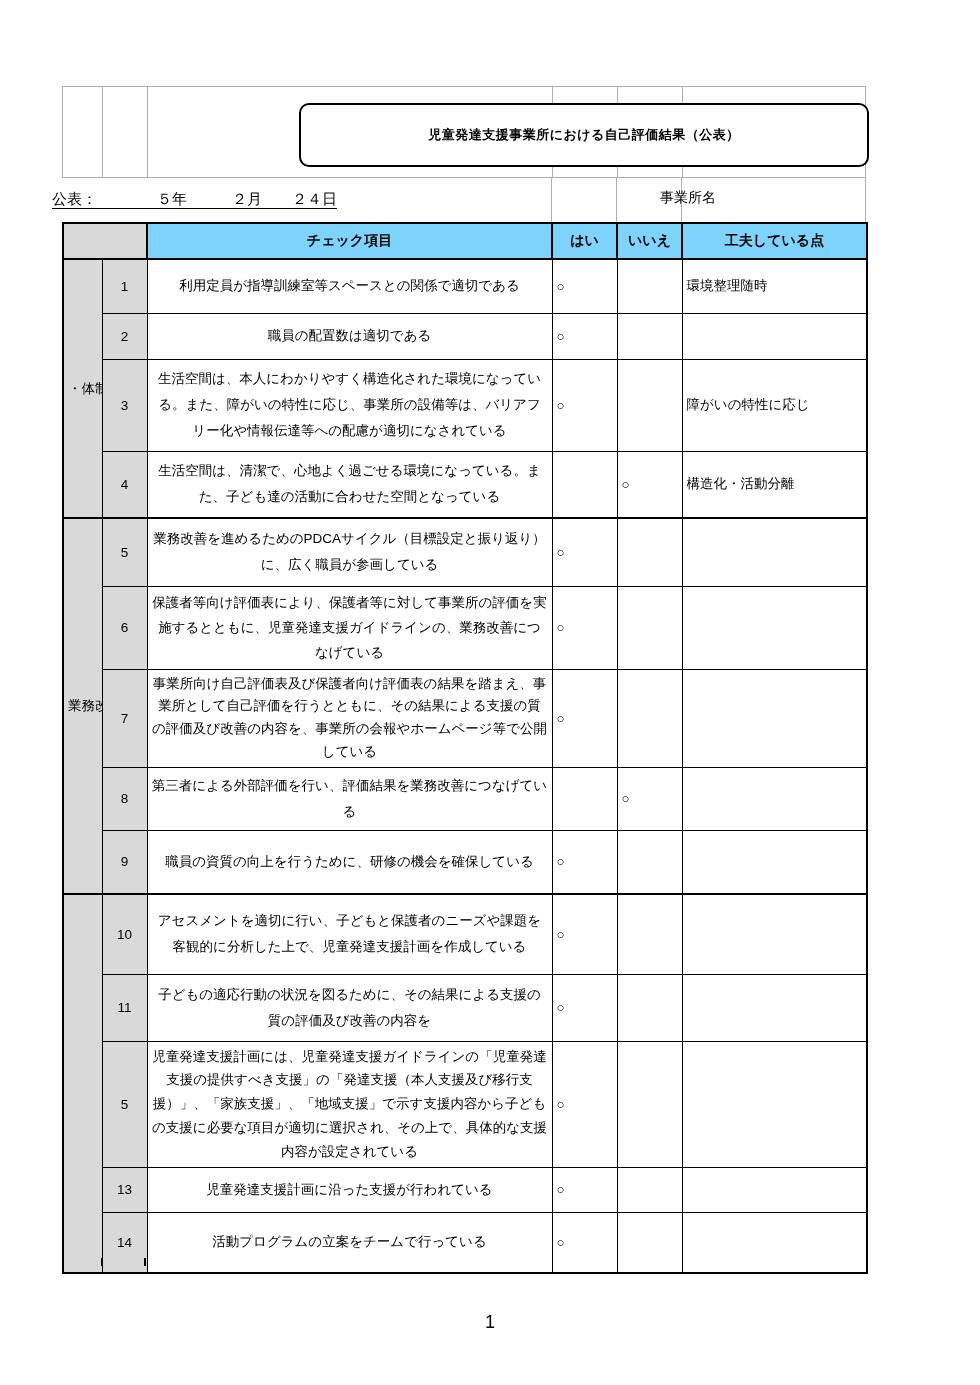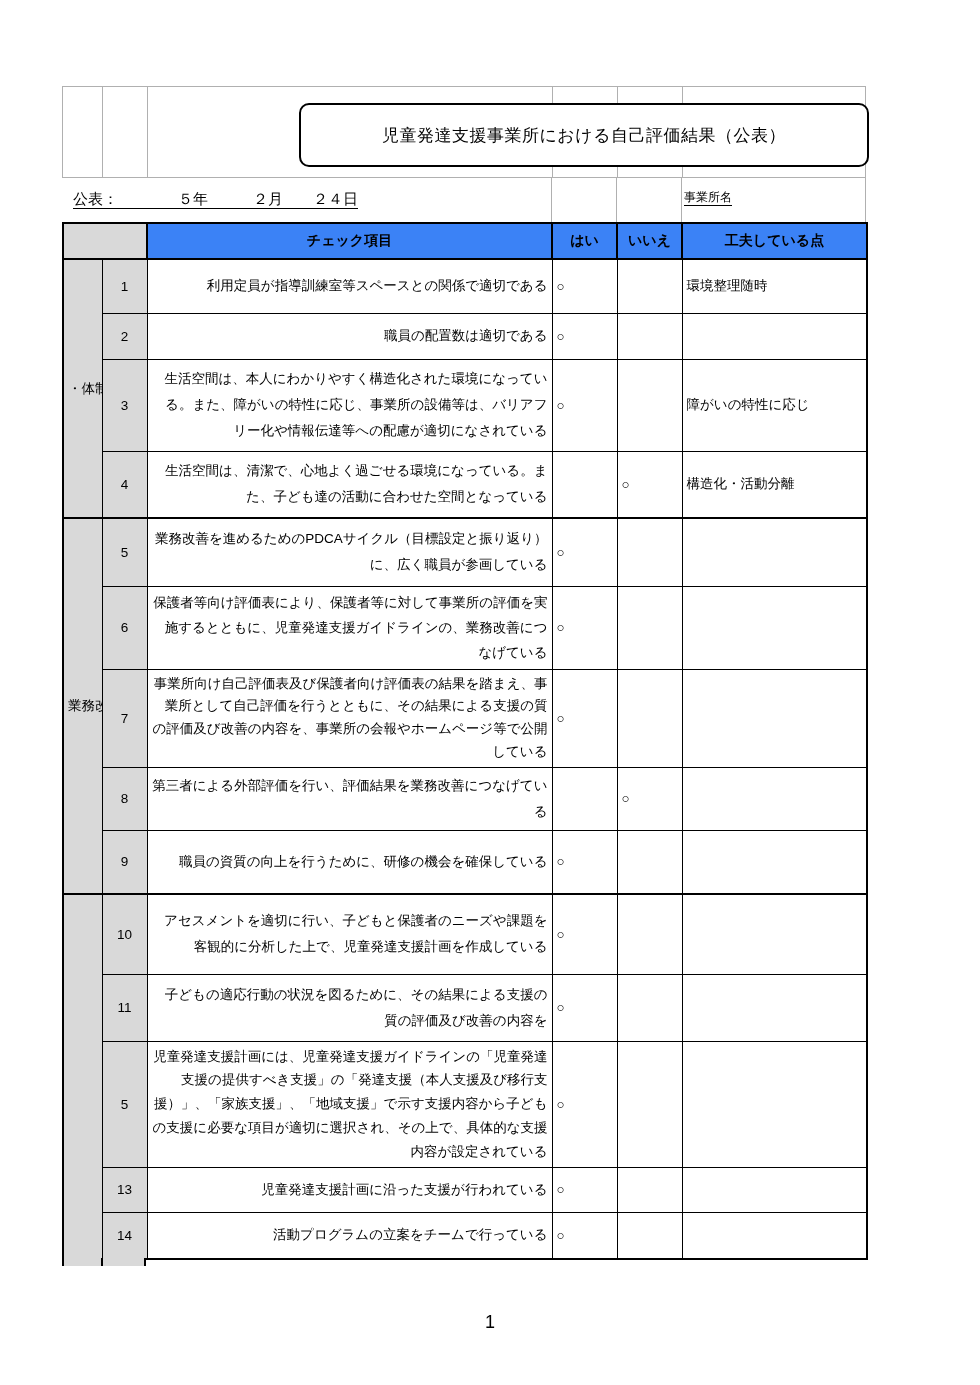--- a/index.html
+++ b/index.html
@@ -10,37 +10,37 @@
   
   .top-grid{position:absolute;left:62px;top:86px;width:804px;height:92px;
     border:1px solid #b0b0b0;box-sizing:border-box;}
   .gv{position:absolute;top:0;bottom:0;width:1px;background:#b0b0b0;}
   .mid-strip{position:absolute;left:62px;top:178px;width:804px;height:44px;
     border-right:1px solid #b0b0b0;box-sizing:border-box;}
   
   .title-box{position:absolute;left:299px;top:103px;width:566px;height:60px;
     background:#fff;border:2px solid #000;border-radius:10px;z-index:2;
     display:flex;align-items:center;justify-content:center;}
-  .title-box span{font-size:17px;font-weight:normal;letter-spacing:.5px;text-align:right;}
-  .pub-date{position:absolute;left:73px;top:190px;font-size:15px;white-space:pre;
+  .title-box span{font-size:13px;font-weight:bold;letter-spacing:.5px;text-align:right;}
+  .pub-date{position:absolute;left:52px;top:190px;font-size:15px;white-space:pre;
     text-decoration:underline;text-underline-offset:4px;}
-  .office-name{position:absolute;left:684px;top:189px;font-size:12px;
-    text-decoration:underline;text-underline-offset:4px;}
+  .office-name{position:absolute;left:660px;top:189px;font-size:14px;
+    text-underline-offset:4px;}
   
   .check-table{position:absolute;left:62px;top:222px;width:804px;
     border-collapse:collapse;table-layout:fixed;border:2px solid #000;}
-  .check-table th{border:2px solid #000;background:#3b82f6;font-size:14px;font-weight:bold;
+  .check-table th{border:2px solid #000;background:#7dd3fc;font-size:14px;font-weight:bold;
     padding:0;text-align:center;vertical-align:middle;}
   .check-table .blank-th{background:#d9d9d9;}
   .check-table td{border:1.6px solid #000;vertical-align:middle;box-sizing:border-box;
     font-size:13.5px;padding:2px 4px;overflow:hidden;}
   tr.group-start td{border-top:2px solid #000;}
   .cat-cell{background:#d9d9d9;text-align:center;white-space:nowrap;padding:0;overflow:hidden;}
   .num-cell{background:#d9d9d9;text-align:center;font-size:14px;padding:0;}
-  .item-cell{text-align:right;word-break:break-all;margin-top:9px;}
+  .item-cell{text-align:center;word-break:break-all;margin-top:9px;}
   .item-cell span{display:inline-block;line-height:18px;}
   .yes-cell,.no-cell{font-size:15px;padding-left:5px;text-align:left;}
   .devised-cell{text-align:left;padding-left:5px;}
   
   .cut-tail{position:absolute;left:62px;top:1258px;width:84px;height:8px;background:#d9d9d9;
     border-left:2px solid #000;border-right:2px solid #000;box-sizing:border-box;}
   .cut-tail i{position:absolute;left:37px;top:0;bottom:0;width:2px;background:#000;}
   .page-number{position:absolute;left:0;right:0;top:1312px;text-align:center;font-size:18px;}
 </style>
 </head>
@@ -174,21 +174,21 @@
           <td class="no-cell"></td>
           <td class="devised-cell"></td>
         </tr>
         <tr style="height: 45px;">
           <td class="num-cell">13</td>
           <td class="item-cell"><span style="line-height: 26px;">児童発達支援計画に沿った支援が行われている</span></td>
           <td class="yes-cell">○</td>
           <td class="no-cell"></td>
           <td class="devised-cell"></td>
         </tr>
-        <tr style="height: 47px;">
+        <tr style="height: 61px;">
           <td class="num-cell">14</td>
           <td class="item-cell"><span style="line-height: 26px;">活動プログラムの立案をチームで行っている</span></td>
           <td class="yes-cell">○</td>
           <td class="no-cell"></td>
           <td class="devised-cell"></td>
         </tr>
       </tbody>
   </table>
 
   <div class="cut-tail">

